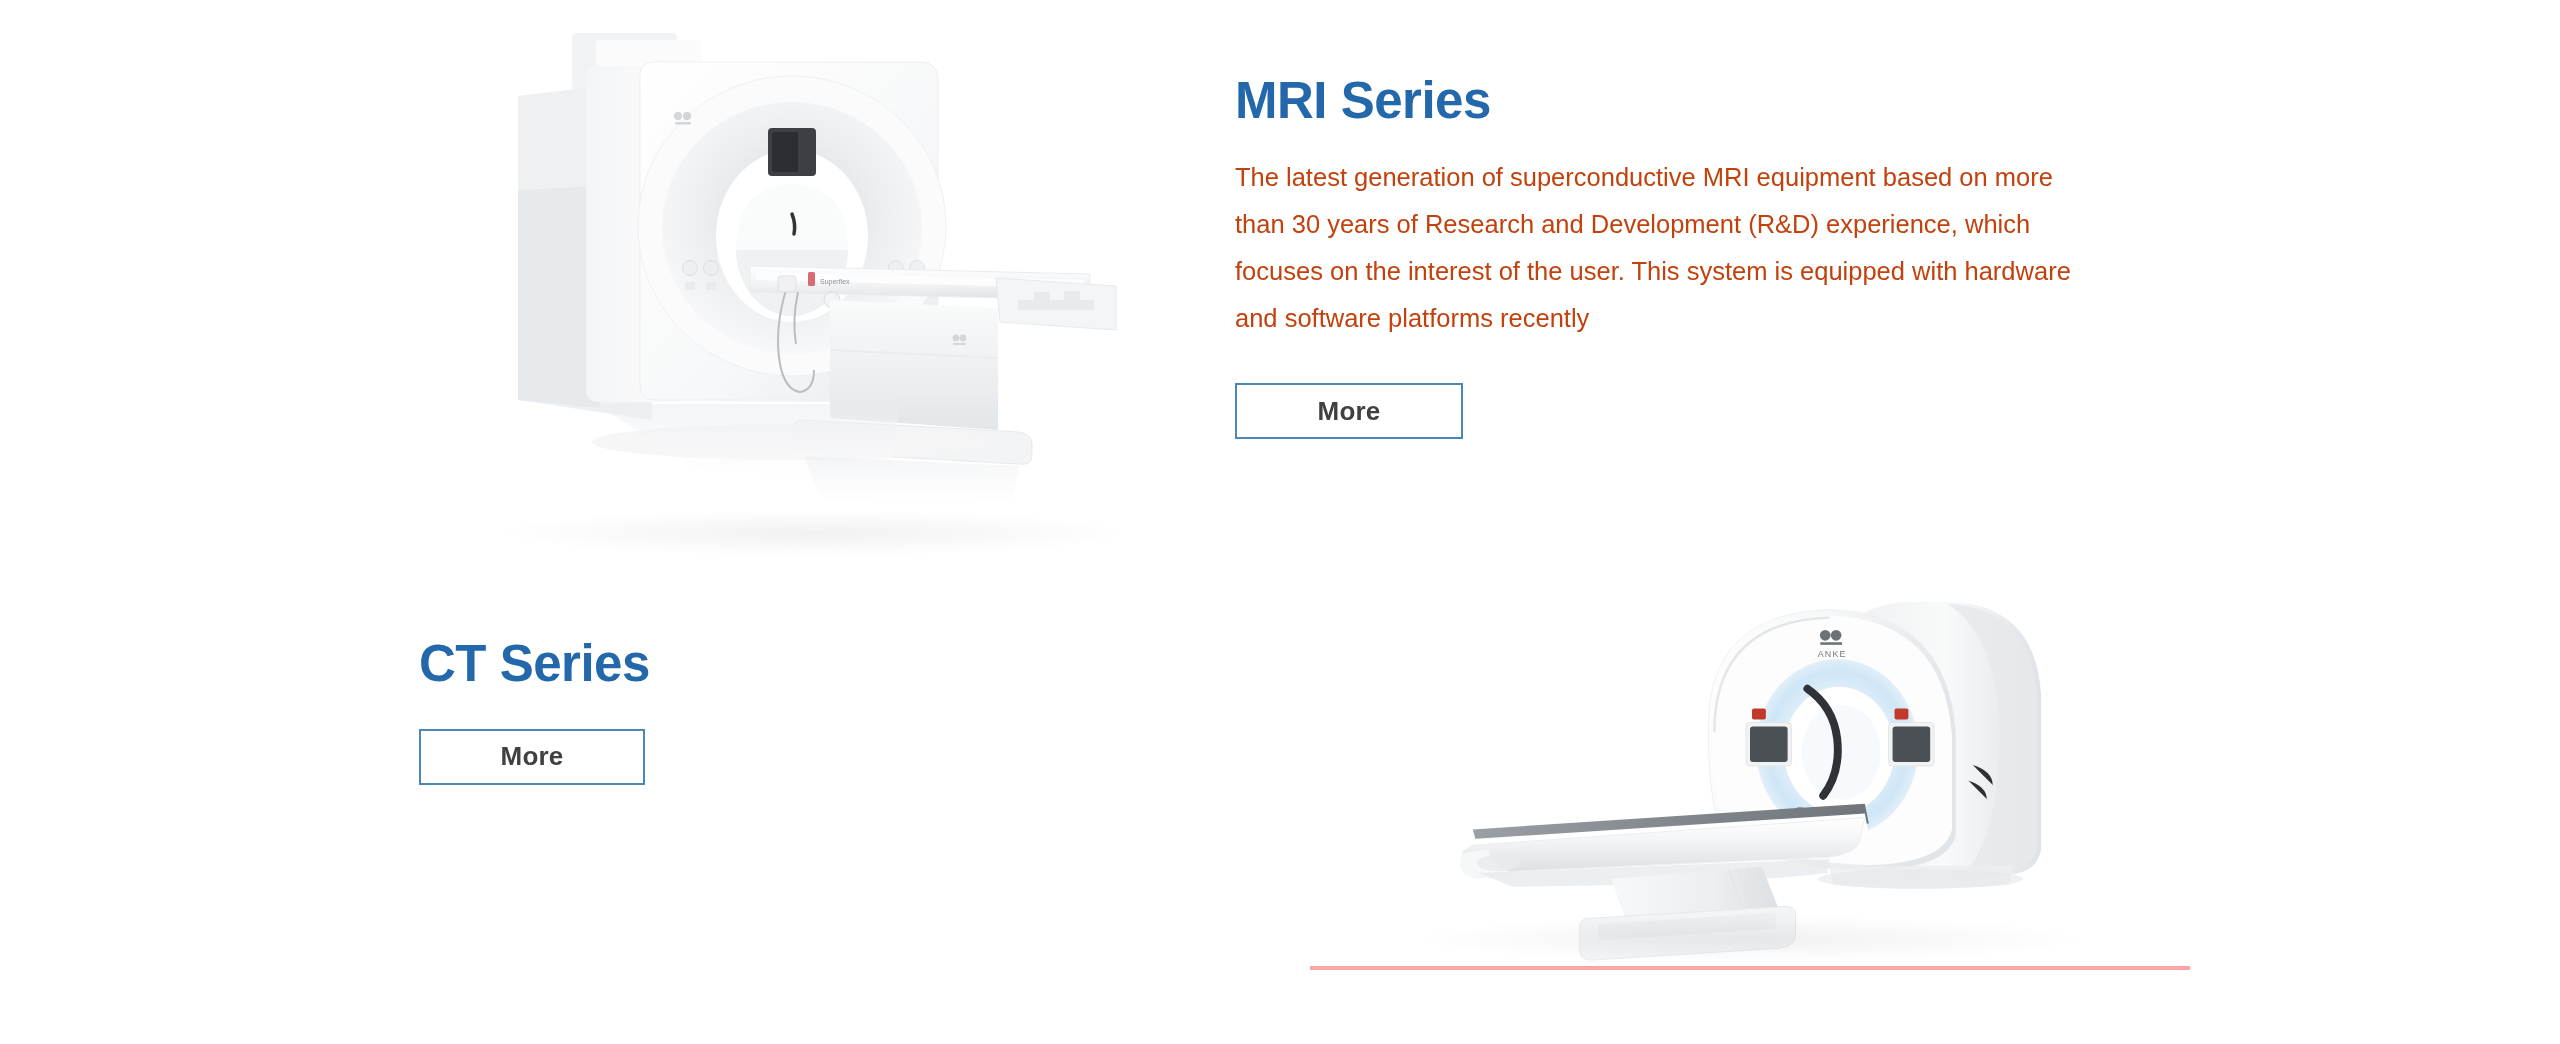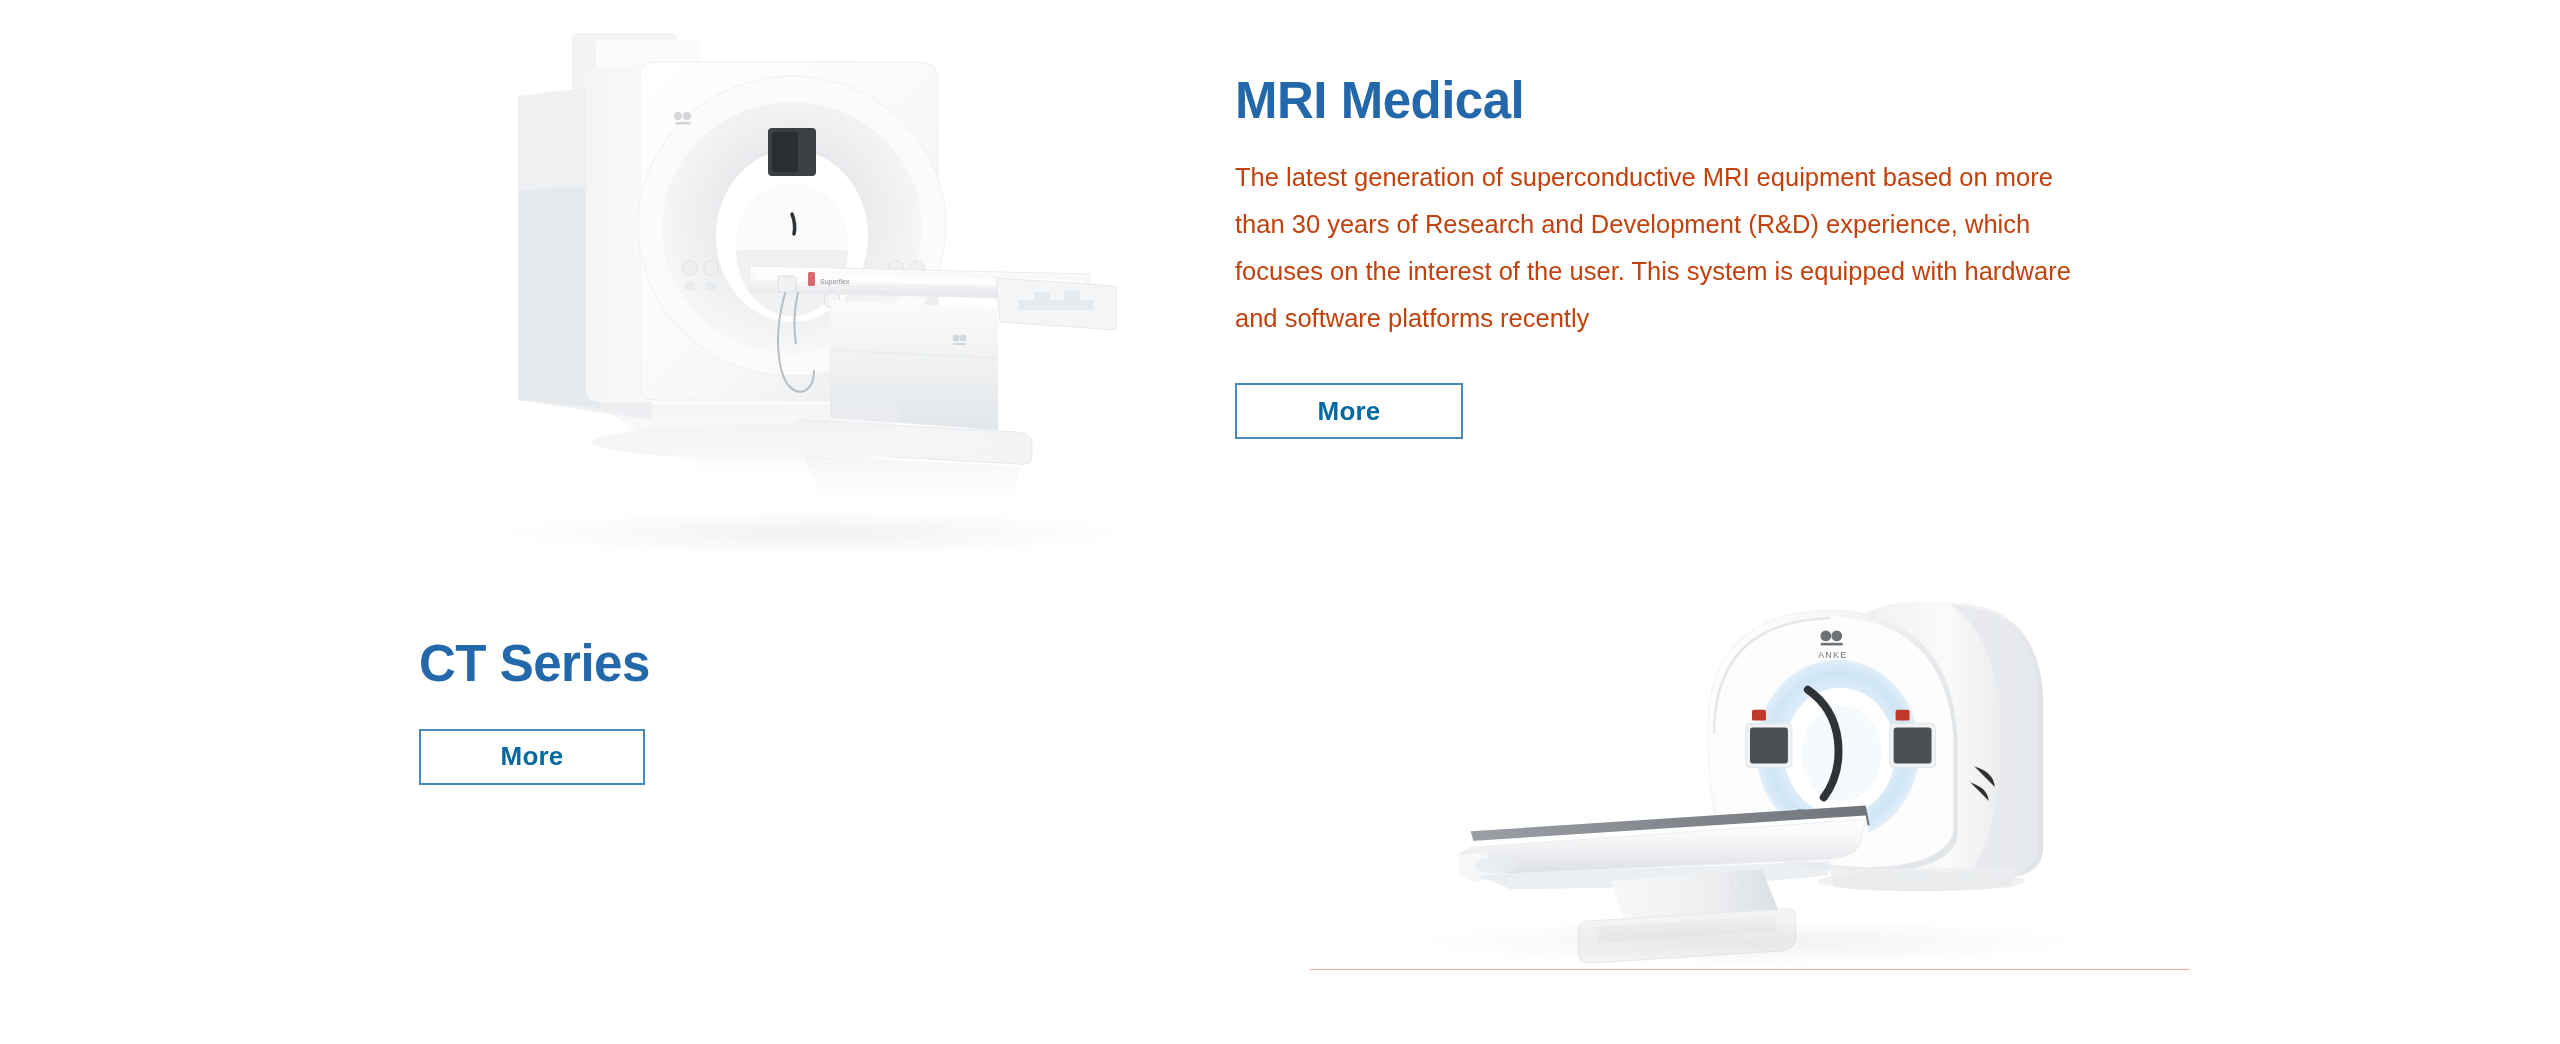--- a/index.html
+++ b/index.html
@@ -59,21 +59,21 @@
     line-height: 1.85;
     font-weight: 400;
   }
 
   .more-button {
     display: inline-flex;
     align-items: center;
     justify-content: center;
     background: #ffffff;
     border: 2px solid #4a88b8;
-    color: #0369a1;
+    color: #404040;
     font-size: 26px;
     font-weight: 700;
     letter-spacing: 0.2px;
     cursor: pointer;
     font-family: inherit;
   }
 
   
   .mri-text { left: 0; top: 0; width: 900px; padding-left: 5px; }
   .mri-title { margin-top: 74px; }
@@ -87,21 +87,21 @@
   .ct-more  { margin-top: 38px; width: 226px; height: 56px; }
 
   
   .machine-frame {
     position: relative;
     overflow: hidden;
     background: #ffffff;
   }
   .mri-frame { width: 830px; height: 560px; margin-left: 400px; }
   .ct-frame  { width: 880px; height: 400px; margin-left: 10px; margin-top: 10px;
-               border-bottom: 1px solid #fca5a5; }
+               border-bottom: 4px solid #fca5a5; }
 
   .machine-svg { display: block; width: 100%; height: 100%; }
 
   
   .reflection {
     position: absolute;
     left: 12%;
     bottom: 4px;
     width: 76%;
     height: 46px;
@@ -222,21 +222,21 @@
 
           <ellipse cx="392" cy="442" rx="200" ry="18" fill="#f4f5f6" opacity="0.85"></ellipse>
           <path d="M196 404 L500 404 L492 470 Q404 486 300 470 Z" fill="url(#mriReflG)" opacity="0.5"></path>
           <path d="M404 456 L620 466 L612 500 Q520 510 420 498 Z" fill="url(#mriReflG)" opacity="0.45"></path>
         </svg>
         <div class="reflection"></div>
       </div>
     </div>
 
     <div class="col-text mri-text">
-      <h2 class="series-title mri-title">MRI Medical</h2>
+      <h2 class="series-title mri-title">MRI Series</h2>
       <p class="series-desc mri-desc">The latest generation of superconductive MRI equipment based on more than 30 years of Research and Development (R&amp;D) experience, which focuses on the interest of the user. This system is equipped with hardware and software platforms recently</p>
       <button class="more-button mri-more">More</button>
     </div>
   </div>
 
   <div class="section section--ct">
 
     <div class="col-text ct-text" style="margin-left:400px;">
       <h2 class="series-title ct-title">CT Series</h2>
       <button class="more-button ct-more">More</button>

